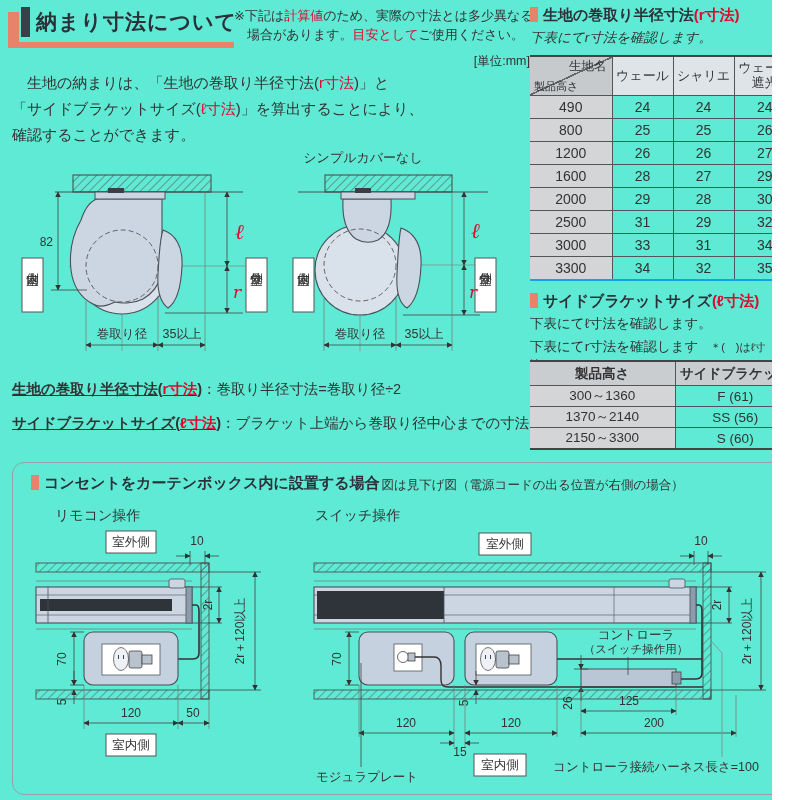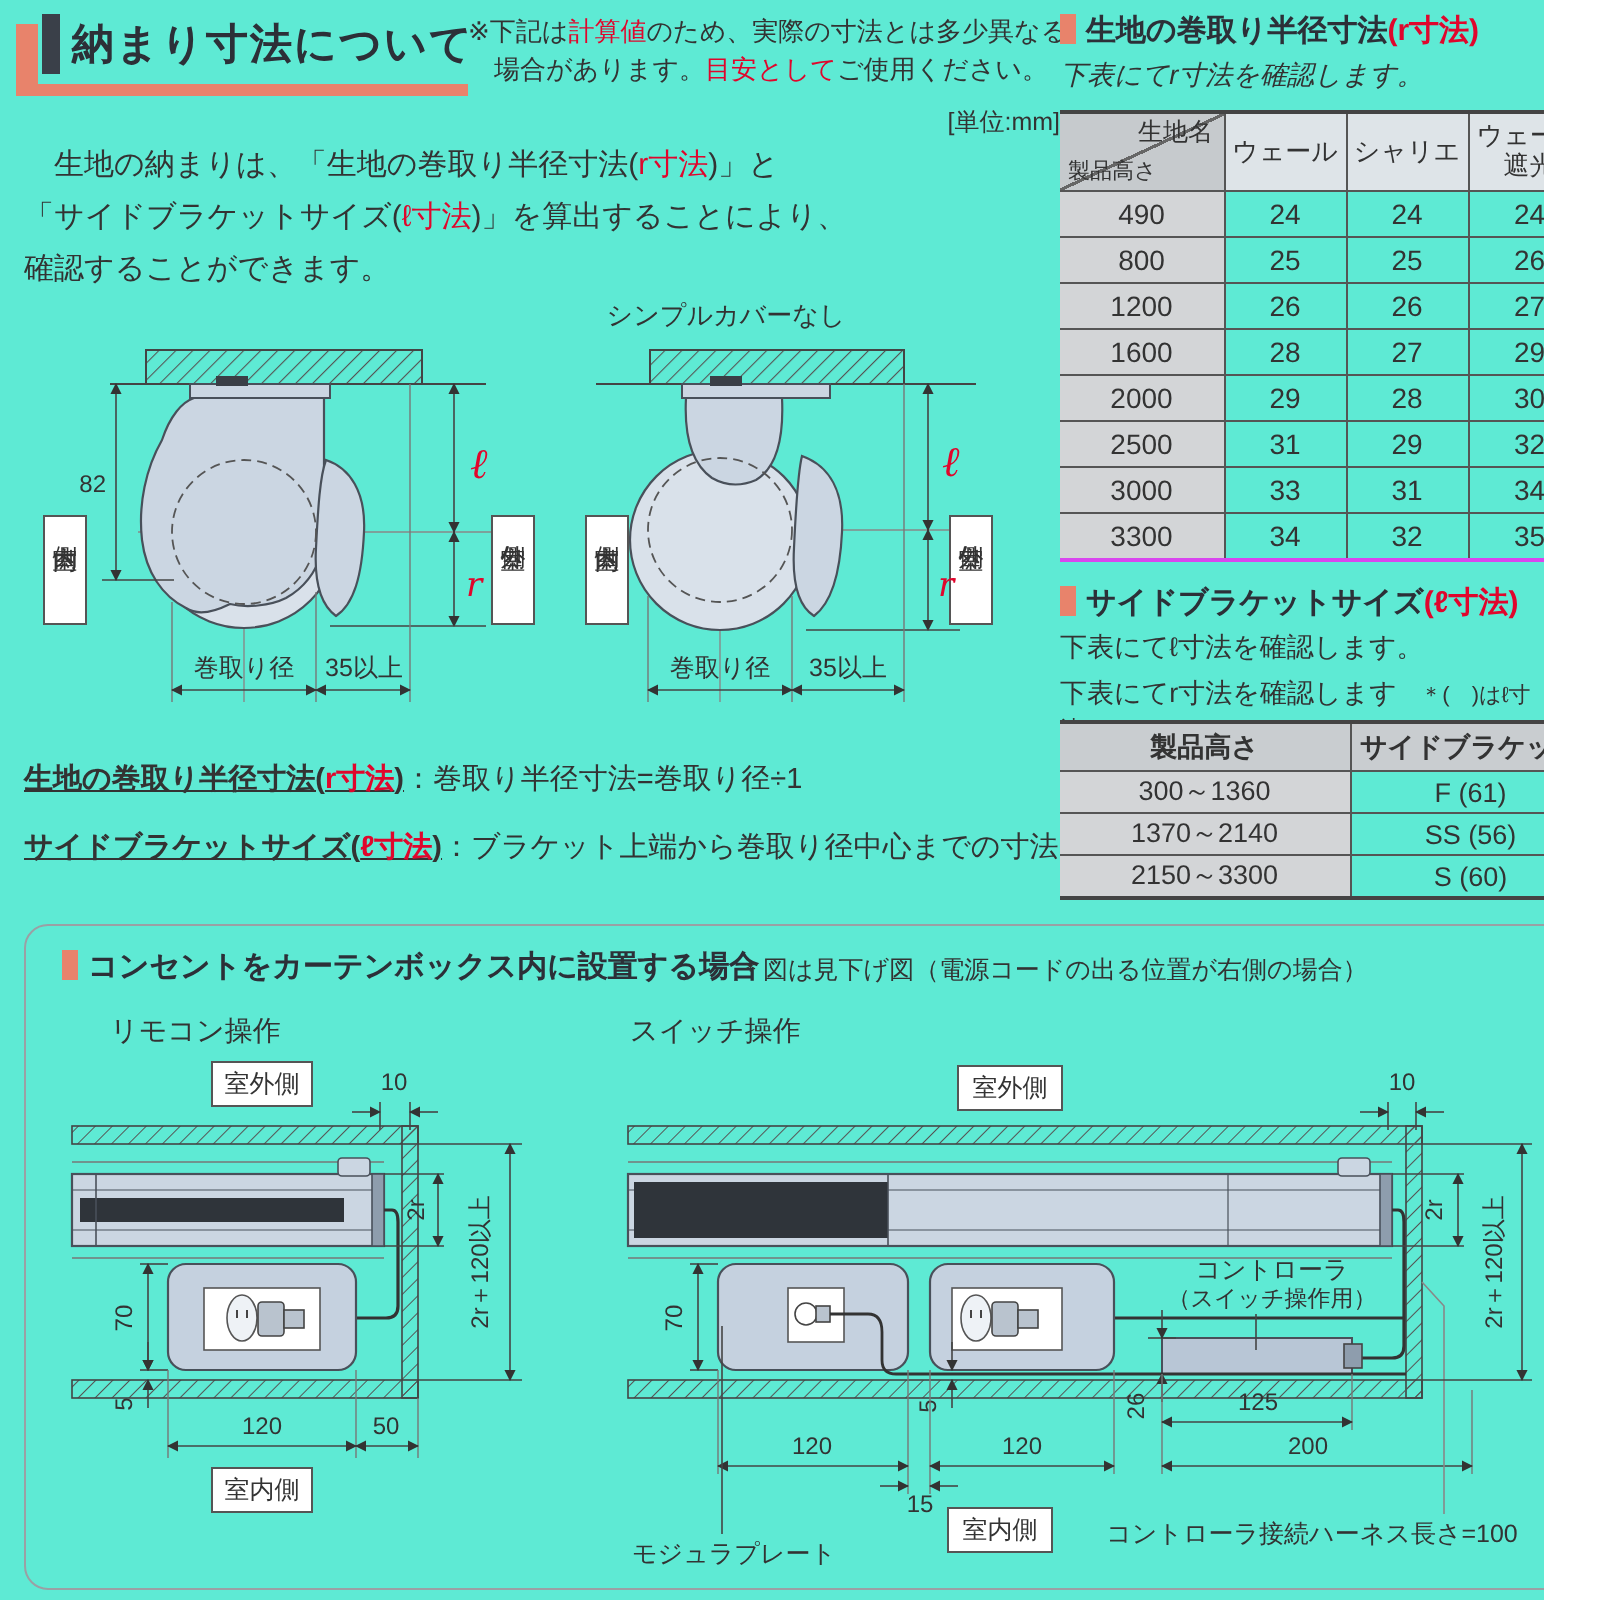--- a/index.html
+++ b/index.html
@@ -17,21 +17,21 @@
   .red{color:#E0062C;}
   .unit{left:420px;top:53px;width:110px;text-align:right;font-size:12.5px;}
   .intro{left:12px;top:70px;width:515px;font-size:15px;line-height:26px;}
   
   .sec-head{font-size:15px;font-weight:bold;color:#2C3038;white-space:nowrap;}
   .sq{display:inline-block;width:8px;height:15px;background:#E8836B;margin-right:5px;vertical-align:-2px;}
   .sub{font-size:13.5px;}
   table{border-collapse:collapse;table-layout:fixed;}
   .t1{left:530px;top:55px;width:265px;}
   .t1 th,.t1 td,.t2 th,.t2 td{border-top:1px solid #555;text-align:center;padding:0;}
-  .t1{border-top:2px solid #444;border-bottom:2px solid #d946ef;}
+  .t1{border-top:2px solid #444;border-bottom:2px solid #0ea5e9;}
   .t2{border-top:2px solid #444;border-bottom:2px solid #444;left:530px;top:360px;width:265px;}
   .t1 td,.t1 th{border-left:1px solid #555;}
   .t1 td:first-child,.t1 th:first-child{border-left:none;}
   .t2 td:last-child,.t2 th:last-child{border-left:1px solid #555;}
   .t1 thead th{height:38px;font-size:13px;font-weight:normal;background:#DEE4E8;line-height:1.15;}
   .t1 tbody td{height:22px;font-size:14px;}
   .t1 tbody td:first-child{background:#D3D5D7;}
   .corner{position:relative;background:#C6CACD !important;
     background-image:linear-gradient(to bottom right,transparent calc(50% - 0.8px),#666 calc(50% - 0.8px),#666 calc(50% + 0.8px),transparent calc(50% + 0.8px)) !important;}
   .corner .ct{position:absolute;top:2px;right:5px;font-size:12.5px;}
@@ -152,21 +152,21 @@
     <line x1="56" y1="152" x2="56" y2="205" stroke="#777" stroke-width="0.7"></line>
     <line x1="128" y1="152" x2="128" y2="205" stroke="#777" stroke-width="0.7"></line>
     <line x1="184" y1="46" x2="184" y2="205" stroke="#777" stroke-width="0.7"></line>
     <line x1="56" y1="199" x2="128" y2="199" stroke="#444" stroke-width="0.8" marker-start="url(#a2)" marker-end="url(#a2)"></line>
     <text class="jl" x="92" y="192" text-anchor="middle">巻取り径</text>
     <line x1="128" y1="199" x2="184" y2="199" stroke="#444" stroke-width="0.8" marker-start="url(#a2)" marker-end="url(#a2)"></line>
     <text class="jl" x="156" y="192" text-anchor="middle">35以上</text>
   </svg>
 
   <div class="abs defline" style="left:12px;top:380px;">
-    <span class="lead"><span>生地の巻取り半径寸法(</span><span class="red">r寸法</span><span>)</span></span><span>：巻取り半径寸法=巻取り径÷1</span>
+    <span class="lead"><span>生地の巻取り半径寸法(</span><span class="red">r寸法</span><span>)</span></span><span>：巻取り半径寸法=巻取り径÷2</span>
   </div>
   <div class="abs defline" style="left:12px;top:414px;">
     <span class="lead"><span>サイドブラケットサイズ(</span><span class="red">ℓ寸法</span><span>)</span></span><span>：ブラケット上端から巻取り径中心までの寸法</span>
   </div>
 
   <div class="abs sec-head" style="left:530px;top:6px;">
     <span class="sq"></span><span>生地の巻取り半径寸法</span><span class="red">(r寸法)</span>
   </div>
   <div class="abs sub" style="left:530px;top:29px;font-style:italic;">下表にてr寸法を確認します。</div>
 

